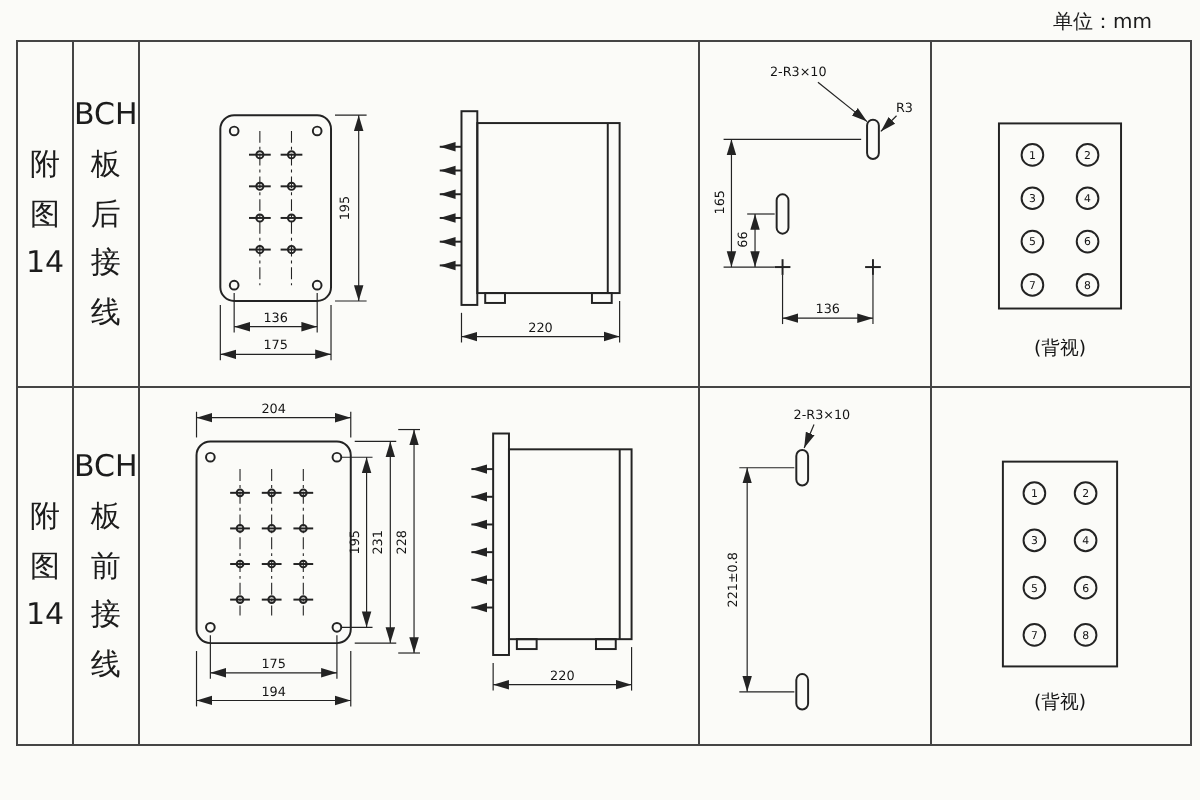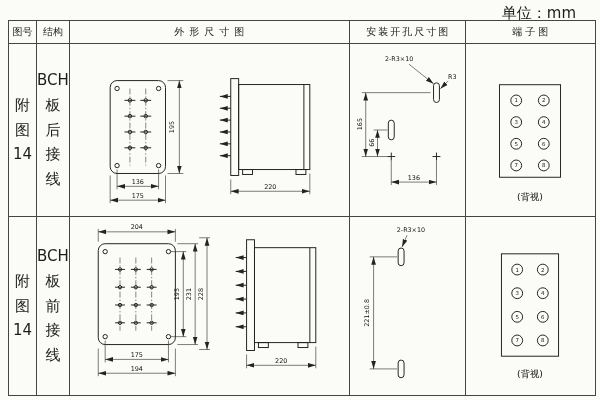--- a/index.html
+++ b/index.html
@@ -1,18 +1,18 @@
 <!DOCTYPE html>
 <html><head>
 <meta charset="utf-8">
 <style>
   html,body{margin:0;padding:0}
   body{width:600px;height:400px;font-family:"DejaVu Sans","Liberation Sans",sans-serif;background:#e8e8e6}
   .sheet{position:relative;width:600px;height:400px;background:#fbfbf8;overflow:hidden}
-  .unit{position:absolute;top:4px;right:24px;font-size:15px;color:#1c1c1c}
+  .unit{position:absolute;top:4px;right:24px;font-size:10px;color:#1c1c1c}
   table.spec{position:absolute;left:8px;top:20px;border-collapse:collapse;table-layout:fixed}
   .spec td{border:1px solid #454545;padding:0;text-align:center;vertical-align:middle;color:#1c1c1c;overflow:hidden}
   tr.hrow td{height:22px;font-size:10px}
   tr.r1 td{height:172px}
   tr.r2 td{height:178px}
   .ls5{letter-spacing:5px;text-indent:5px}
   .ls2{letter-spacing:2px;text-indent:2px}
   .ls3{letter-spacing:3px;text-indent:3px}
   .vtext{white-space:pre-line;font-size:15px;line-height:1.65}
   svg{display:inline-block;vertical-align:middle}
@@ -33,27 +33,20 @@
   <table class="spec">
     <colgroup>
       <col style="width:28px">
         <col style="width:30px">
         <col style="width:280px">
         <col style="width:116px">
         <col style="width:130px">
     </colgroup>
 
     <tbody>
-        <tr class="hrow">
-      <td>图号</td>
-      <td>结构</td>
-      <td class="ls5">外形尺寸图</td>
-      <td class="ls2">安装开孔尺寸图</td>
-      <td class="ls3">端子图</td>
-    </tr>
 
     <tr class="r1">
       <td>
         <div class="vtext">附
 图
 14</div>
       </td>
       <td>
         <div class="vtext">BCH
 板

